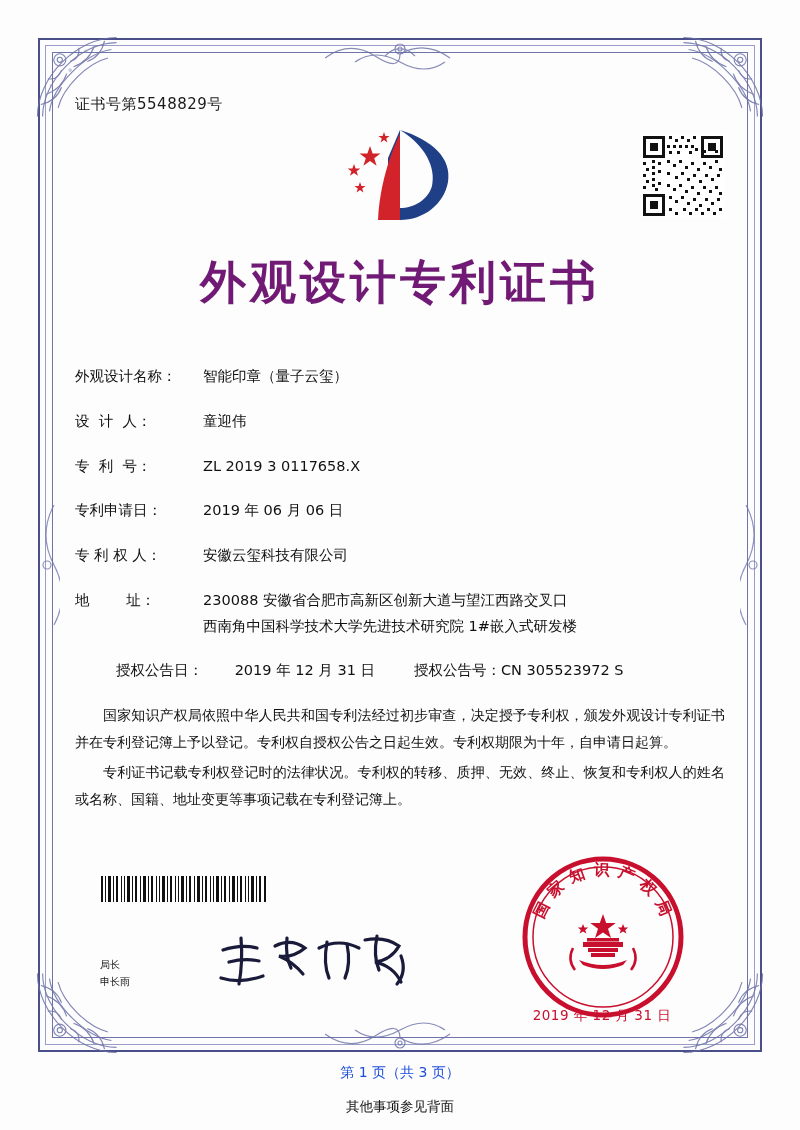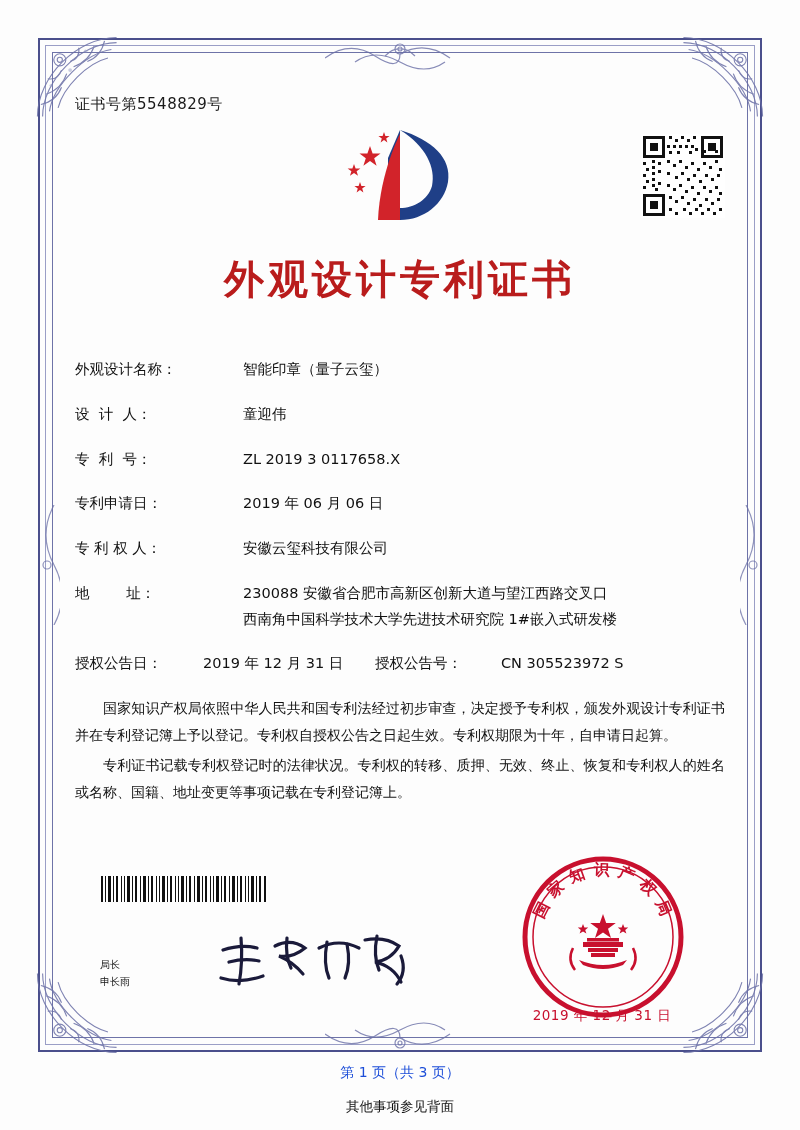--- a/index.html
+++ b/index.html
@@ -95,52 +95,51 @@
 
   .qr {
     position: absolute;
     right: 0; top: 14px;
     width: 84px; height: 84px;
   }
   .qr svg { width: 100%; height: 100%; display: block; }
 
   .title {
     text-align: center;
-    font-size: 40px;
+    font-size: 46px;
     letter-spacing: 4px;
-    color: #b91c1c;
+    color: #701a75;
     font-weight: 700;
     margin-top: 14px;
     font-family: Liberation Sans, sans-serif;
   }
 
   .fields {
     margin-top: 52px;
     font-size: 14.5px;
     color: #111;
     line-height: 1.5;
   }
   .frow {
     display: flex;
     align-items: flex-start;
     margin-bottom: 23px;
-    gap: 40px;
   }
   .flabel {
     flex: 0 0 128px;
     white-space: pre;
     font-family: "DejaVu Sans", sans-serif;
   }
   .fvalue {
     flex: 1 1 auto;
     font-family: "DejaVu Sans", sans-serif;
   }
   .fvalue .l2 { display: block; margin-top: 4px; }
 
-  .frow-split { display: flex; align-items: flex-start; margin-bottom: 20px; }
+  .frow-split { display: flex; align-items: flex-start; margin-bottom: 20px; text-align: right; }
   .frow-split .half { display: flex; }
   .frow-split .half.first { flex: 0 0 300px; }
   .frow-split .lab2 { flex: 0 0 126px; white-space: pre; }
 
   .para {
     margin-top: 16px;
     font-size: 14px;
     line-height: 1.95;
     color: #111;
     text-align: justify;

